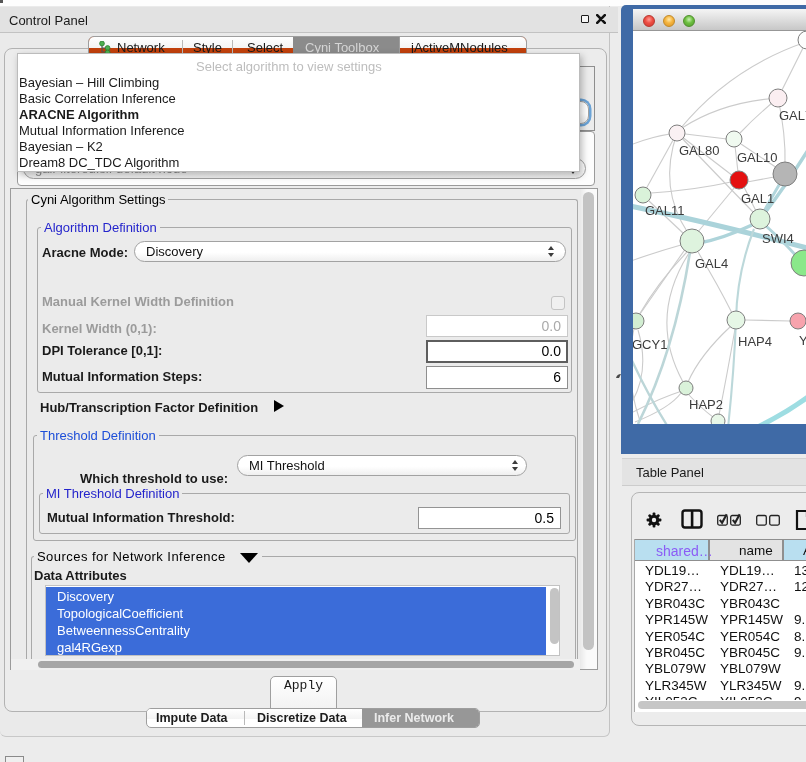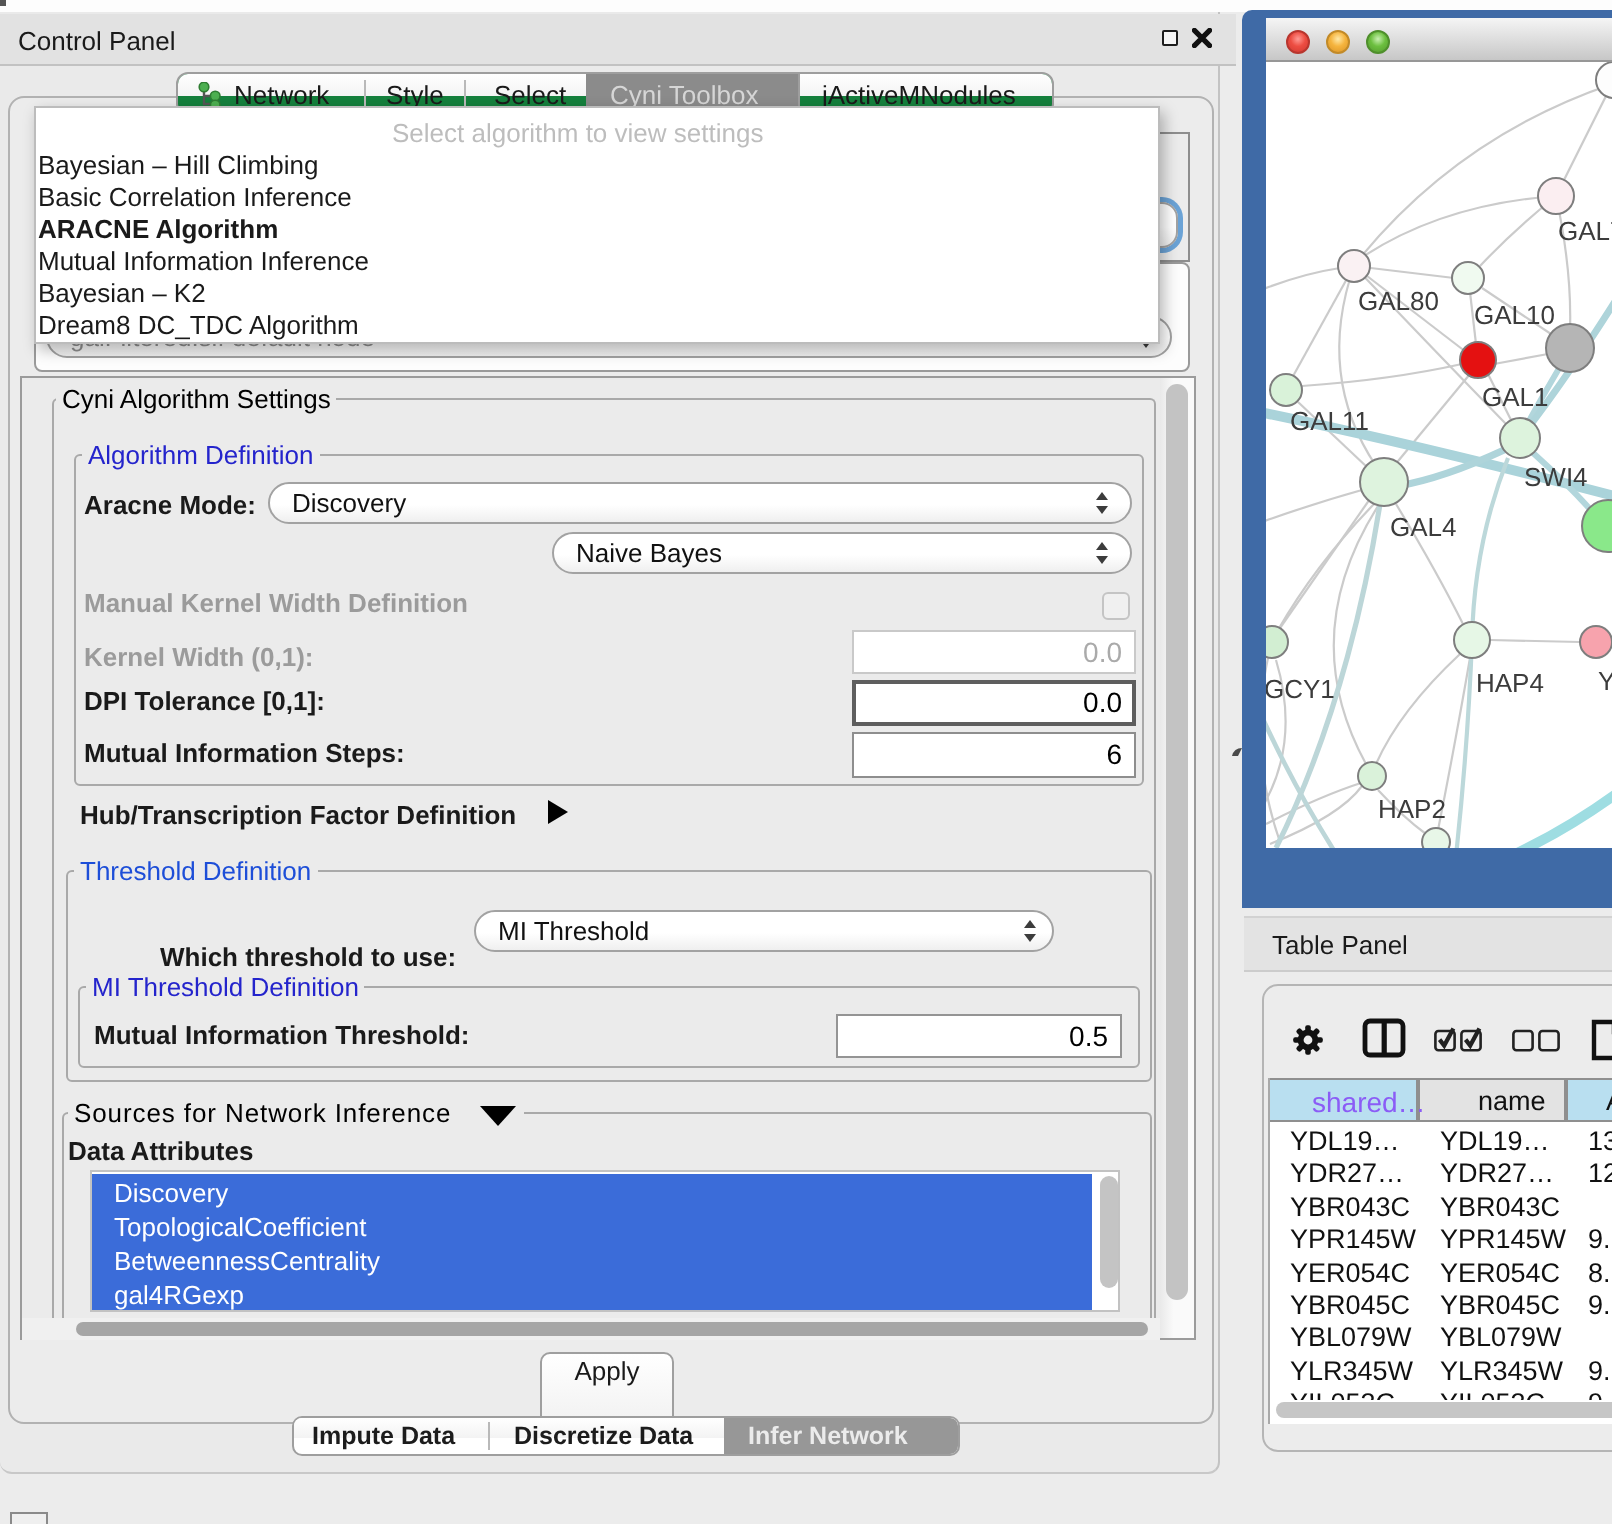--- a/index.html
+++ b/index.html
@@ -30,21 +30,21 @@
 
   <div class="abs" style="left:0;top:7px;width:618px;height:26px;background:#e2e2e2;border-bottom:1px solid #c2c2c2;"></div>
   <div class="abs lbl" style="left:9px;top:13px;">Control Panel</div>
   <div class="abs" style="left:581px;top:15px;width:8px;height:8px;border:1.5px solid #1c1c1c;border-radius:1px;background:#f5f5f5;"></div>
   <svg class="abs" style="left:596px;top:14px;" width="10" height="10" viewBox="0 0 10 10">
     <path d="M1.2 1.2 L8.8 8.8 M8.8 1.2 L1.2 8.8" stroke="#111" stroke-width="2.6" stroke-linecap="round"></path>
   </svg>
 
   <div class="abs" style="left:4px;top:48px;width:603px;height:664px;background:#ececec;border:1px solid #b2b2b2;border-radius:8px;"></div>
 
-  <div class="abs" style="left:88px;top:36px;width:439px;height:22px;background:#15803d;border:1px solid #9e9e9e;border-radius:6px;overflow:hidden;">
+  <div class="abs" style="left:88px;top:36px;width:439px;height:22px;background:#c2410c;border:1px solid #9e9e9e;border-radius:6px;overflow:hidden;">
     <div class="abs" style="left:0;top:0;width:439px;height:11px;background:linear-gradient(#ffffff,#f4f4f4);"></div>
     <div class="abs" style="left:93px;top:3px;width:1px;height:15px;background:#b9b9b9;"></div>
     <div class="abs" style="left:143px;top:3px;width:1px;height:15px;background:#b9b9b9;"></div>
     <div class="abs" style="left:204px;top:0;width:106px;height:22px;background:#8b8b8b;"></div>
     <div class="abs" style="left:310px;top:0;width:1px;height:22px;background:#9e9e9e;"></div>
 
     <svg class="abs" style="left:10px;top:4px;" width="13" height="14" viewBox="0 0 13 14">
       <path d="M3 3 L3 11 L8 11 M3 7 L8 7" stroke="#555" stroke-width="1.2" fill="none"></path>
       <circle cx="3" cy="2.5" r="2.4" fill="#4caf50" stroke="#2e7d32" stroke-width="0.8"></circle>
       <circle cx="8.6" cy="7" r="2.4" fill="#4caf50" stroke="#2e7d32" stroke-width="0.8"></circle>
@@ -81,24 +81,20 @@
 
   <div class="abs fs" style="left:37px;top:227px;width:535px;height:166px;"></div>
   <div class="fstitle" style="left:41px;top:220px;color:#2424cc;">Algorithm Definition</div>
 
   <div class="abs lbl bold" style="left:42px;top:245px;">Aracne Mode:</div>
   <div class="combo" style="left:134px;top:241px;width:432px;height:21px;">
     <div class="ctext">Discovery</div>
     <div class="carr" style="right:10px;top:4px;"></div>
   </div>
 
-  <div class="combo" style="left:276px;top:266px;width:290px;height:21px;">
-    <div class="ctext">Naive Bayes</div>
-    <div class="carr" style="right:10px;top:4px;"></div>
-  </div>
 
   <div class="abs lbl bold gray" style="left:42px;top:294px;">Manual Kernel Width Definition</div>
   <div class="abs" style="left:551px;top:296px;width:14px;height:14px;background:#f0f0f0;border:1px solid #c4c4c4;border-radius:3px;"></div>
 
   <div class="abs lbl bold gray" style="left:42px;top:321px;">Kernel Width (0,1):</div>
   <div class="tfield" style="left:426px;top:315px;width:142px;height:22px;border:1px solid #c9c9c9;color:#aaaaaa;line-height:20px;padding-right:6px;">0.0</div>
 
   <div class="abs lbl bold" style="left:42px;top:343px;">DPI Tolerance [0,1]:</div>
   <div class="tfield" style="left:426px;top:340px;width:142px;height:23px;border:2px solid #5e5e5e;color:#000;line-height:19px;padding-right:5px;">0.0</div>
 
@@ -137,21 +133,21 @@
     <div class="abs" style="left:11px;top:54px;font-size:13px;color:#fff;">gal4RGexp</div>
     <div class="abs" style="left:504px;top:2px;width:9px;height:56px;background:#c4c4c4;border-radius:5px;"></div>
   </div>
 
   <div class="abs" style="left:11px;top:659px;width:569px;height:11px;background:#f0f0f0;"></div>
   <div class="abs" style="left:38px;top:661px;width:536px;height:7px;background:#a6a6a6;border-radius:4px;"></div>
 
   <div class="abs" style="left:580px;top:189px;width:17px;height:480px;background:linear-gradient(90deg,#e9e9e9,#fafafa 40%,#fafafa);"></div>
   <div class="abs" style="left:583px;top:192px;width:11px;height:458px;background:#c3c3c3;border-radius:6px;"></div>
 
-  <div class="abs" style="left:270px;top:676px;width:67px;height:38px;background:linear-gradient(#ffffff,#f1f1f1);border:1px solid #9f9f9f;border-radius:5px;text-align:center;font-size:13px;line-height:18px;color:#1a1a1a;">Apply</div>
+  <div class="abs" style="left:270px;top:676px;width:67px;height:38px;background:linear-gradient(#ffffff,#f1f1f1);border:1px solid #9f9f9f;border-radius:5px;text-align:center;font-size:13px;line-height:18px;color:#1a1a1a;font-family:Liberation Mono, monospace;">Apply</div>
 
   <div class="abs" style="left:146px;top:708px;width:334px;height:20px;background:#fff;border:1px solid #9e9e9e;border-radius:5px;overflow:hidden;font-size:12.5px;font-weight:bold;">
     <div class="abs" style="left:0;top:0;width:334px;height:10px;background:linear-gradient(#ffffff,#f3f3f3);"></div>
     <div class="abs" style="left:97px;top:2px;width:1px;height:14px;background:#b9b9b9;"></div>
     <div class="abs" style="left:215px;top:0;width:119px;height:20px;background:#979797;"></div>
     <div class="abs" style="left:9px;top:2px;color:#1c1c1c;">Impute Data</div>
     <div class="abs" style="left:110px;top:2px;color:#1c1c1c;">Discretize Data</div>
     <div class="abs" style="left:227px;top:2px;color:#ebebeb;">Infer Network</div>
   </div>
 

